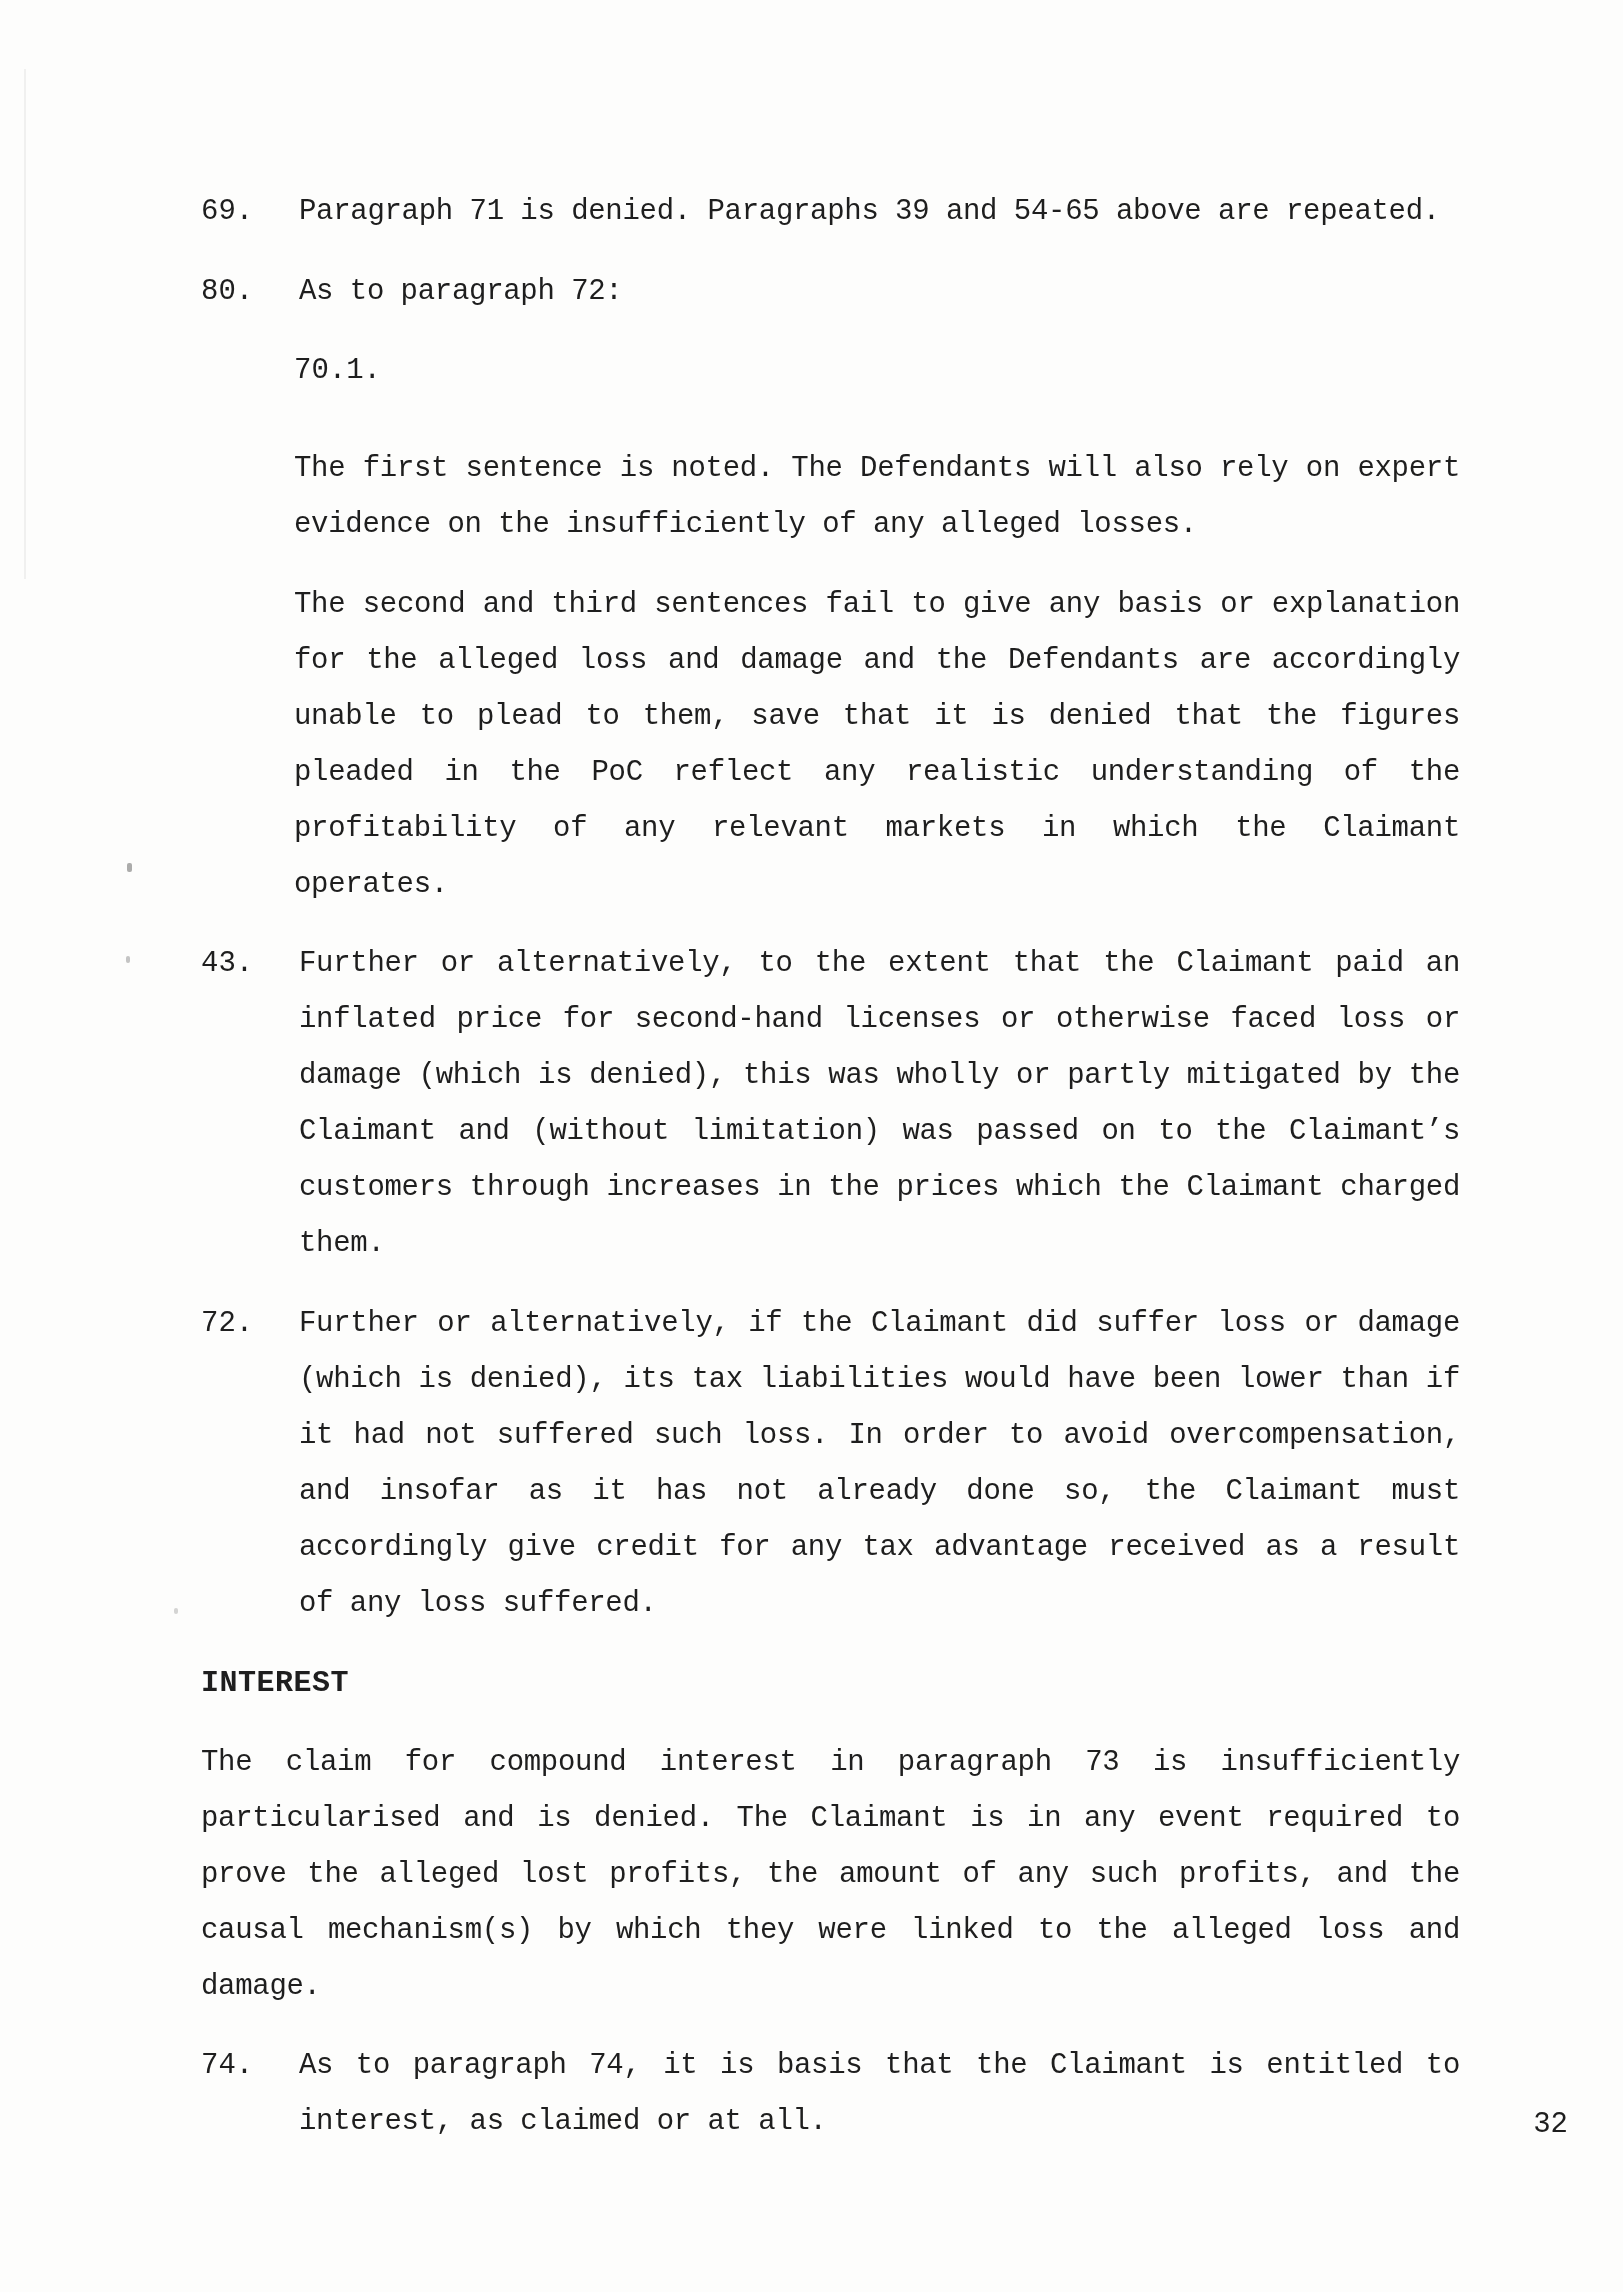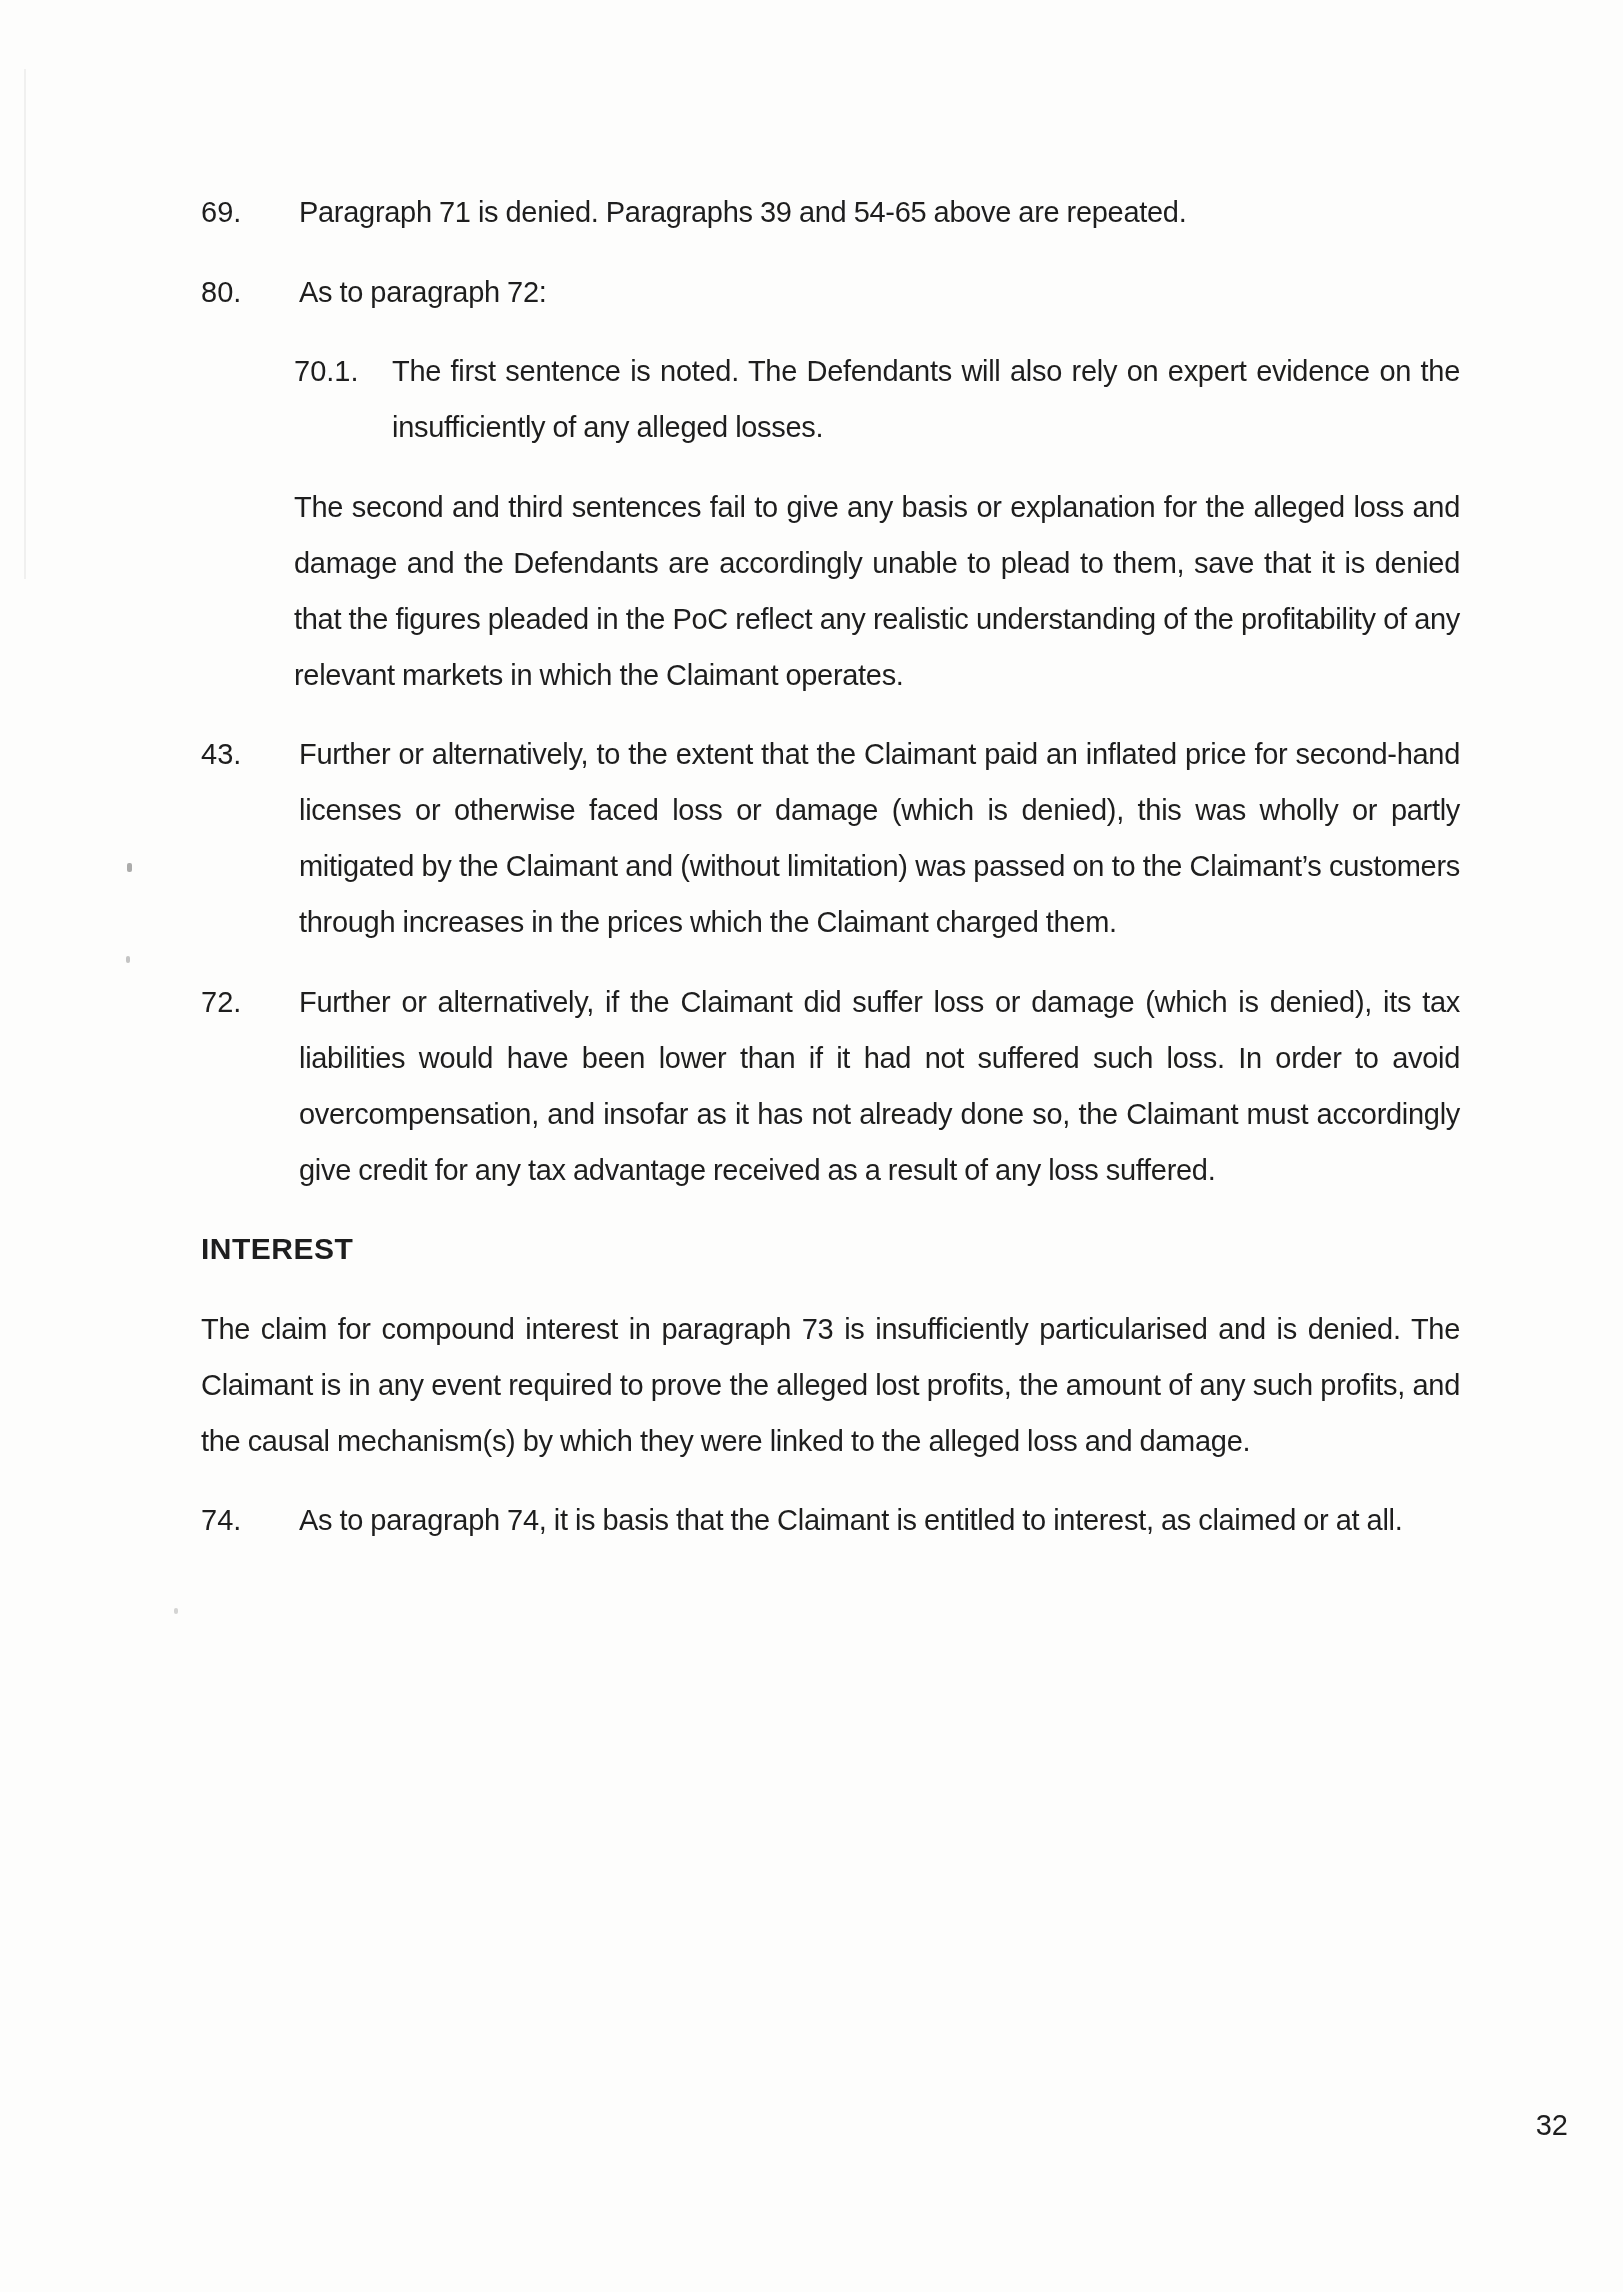--- a/index.html
+++ b/index.html
@@ -8,21 +8,21 @@
     padding: 0;
     background: #f4f4f2;
   }
   .page {
     position: relative;
     width: 1623px;
     height: 2293px;
     margin: 0 auto;
     background: #fdfdfc;
     overflow: hidden;
-    font-family: Liberation Sans, sans-serif;
+    font-family: Liberation Mono, monospace;
     color: #1e1e1e;
   }
   
   .scan-streak {
     position: absolute;
     left: 23.5px;
     top: 69px;
     width: 2px;
     height: 510px;
     background: rgba(130, 130, 130, 0.10);
@@ -46,20 +46,21 @@
     display: flex;
     margin: 0 0 23.5px 0;
     font-size: 29px;
     line-height: 56px;
   }
   .para-number {
     flex: 0 0 98px;
   }
   .level-2 {
     margin-left: 93px;
+    flex-direction: column;
   }
   .level-2 .para-number {
     flex: 0 0 98px;
   }
   .para-text {
     margin: 0;
     flex: 1 1 auto;
     text-align: justify;
     letter-spacing: -0.3px;
     word-spacing: -0.5px;

